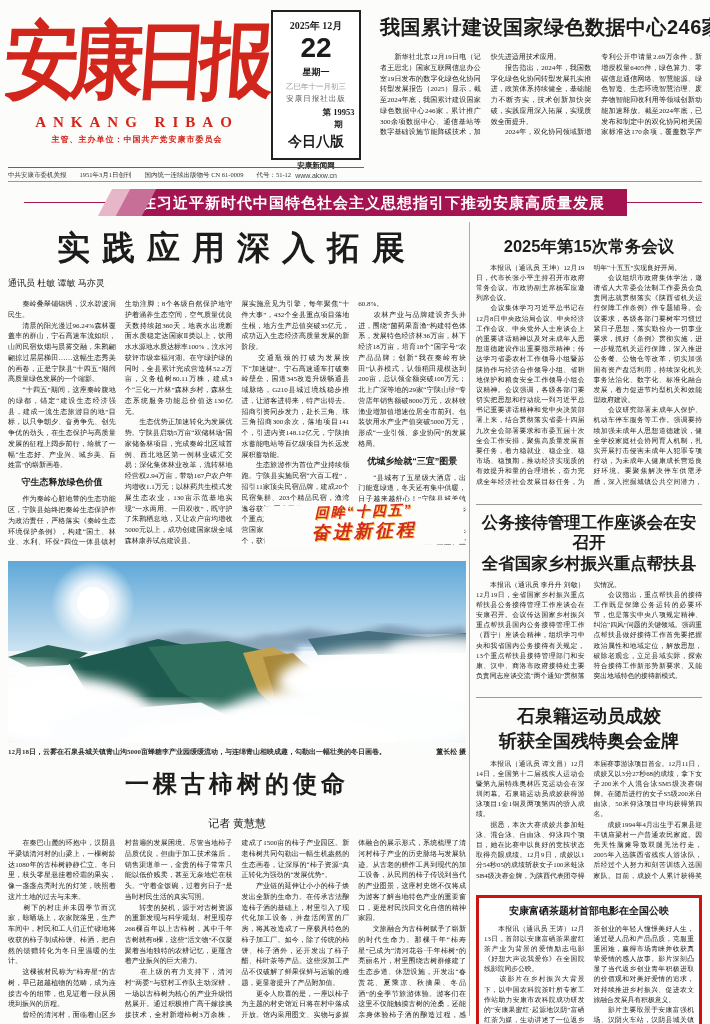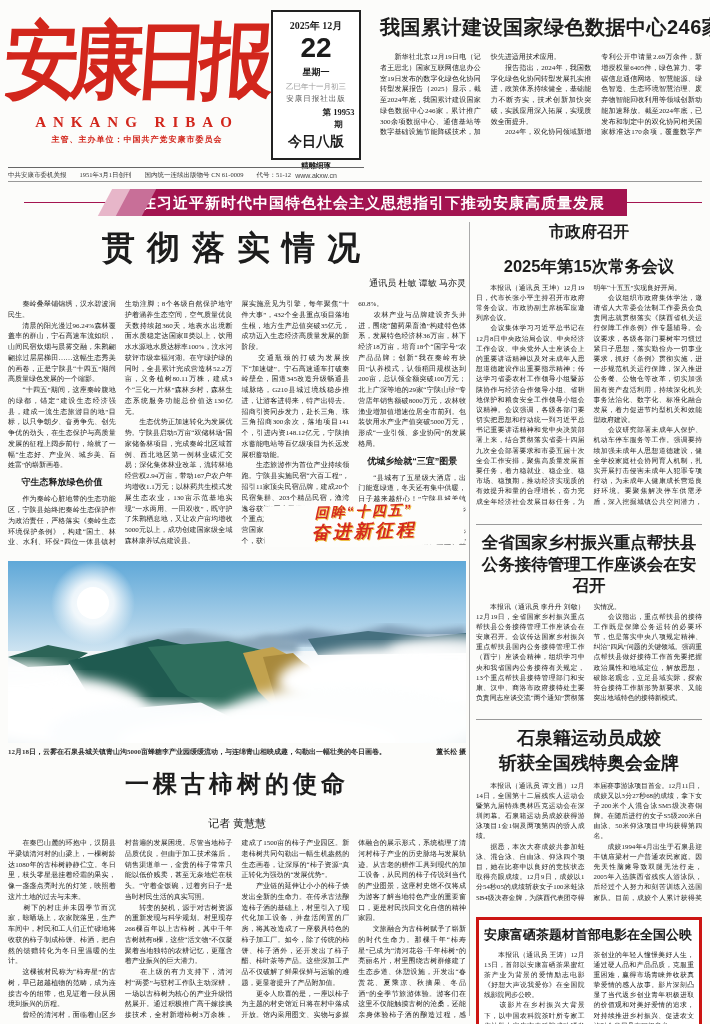--- a/index.html
+++ b/index.html
@@ -42,21 +42,21 @@
   .banner-bar{position:relative;margin:0 auto;width:508px;height:27px;background:#a31450;
               color:#fff;font-weight:bold;font-size:15px;line-height:27px;text-align:center;letter-spacing:1px;}
   .pg1,.pg2{position:absolute;top:0;height:27px;transform:skewX(-28deg);}
   .pg1{left:-14px;width:30px;background:#e7b6c9;}
   .pg2{left:4px;width:26px;background:#c86f98;}
 
   
   .main-left{position:absolute;left:8px;top:226px;width:458px;}
   .main-headline{font-size:33px;font-weight:bold;text-align:center;letter-spacing:12px;white-space:nowrap;}
   .main-subtitle{text-align:center;font-size:13px;font-weight:bold;margin-top:9px;letter-spacing:1px;}
-  .main-byline{text-align:right;font-size:9px;margin-top:6px;color:#222;}
+  .main-byline{text-align:left;font-size:9px;margin-top:6px;color:#222;}
   .main-cols{position:relative;margin-top:9px;display:flex;gap:9px;height:248px;overflow:hidden;}
   .mcol{flex:1;min-width:0;}
   .msub{font-family:"Liberation Sans",sans-serif;font-weight:bold;font-size:9px;text-align:center;margin:5px 0;}
   .badge{position:absolute;right:2px;bottom:0;width:200px;height:44px;background:#fdfdfb;
          transform:rotate(-2deg);text-align:center;font-style:italic;font-weight:bold;
          font-family:"Liberation Sans",sans-serif;}
   .badge-l1{font-size:14px;color:#d42a1e;text-shadow:1px 1px 0 #f0c14a;letter-spacing:2px;}
   .badge-l2{font-size:18px;color:#d42a1e;text-shadow:1px 1px 0 #f0c14a;letter-spacing:3px;margin-top:-2px;}
 
   
@@ -74,21 +74,21 @@
   
   .v-divider{position:absolute;left:469px;top:222px;bottom:8px;border-left:1px solid #aaa;}
   .right-col{position:absolute;left:476px;top:222px;width:226px;}
   .r-head{font-family:"Liberation Sans",sans-serif;font-weight:bold;text-align:center;line-height:1.25;}
   .r-head-a{font-size:16px;}
   .r-head-b{font-size:16.5px;margin-top:14px;}
   .r-body{margin-top:6px;column-count:2;column-gap:9px;overflow:hidden;font-size:6.8px;line-height:1.5;
           text-align:justify;white-space:pre-line;color:#222;}
   .r-sep{border-top:1px solid #999;margin:7px 0;}
   .movie-box{border:3px solid #cc1512;background:#fff;padding:6px 5px 4px;margin-top:8px;}
-  .movie-head{font-family:"Liberation Sans",sans-serif;font-weight:bold;font-size:13px;
+  .movie-head{font-family:"Liberation Sans",sans-serif;font-weight:bold;font-size:10px;text-align:center;
               white-space:nowrap;letter-spacing:0;}
 </style>
 </head>
 <body>
 
 <div class="page">
 
   <div class="header">
     <div class="masthead">
       <div class="calligraphy">安康日报</div>
@@ -97,21 +97,21 @@
     </div>
 
     <div class="date-box">
       <div class="date-ym">2025年 12月</div>
       <div class="date-day">22</div>
       <div class="date-week">星期一</div>
       <div class="date-lunar">乙巳年十一月初三</div>
       <div class="date-pub">安康日报社出版</div>
       <div class="date-issue">第 19953 期</div>
       <div class="date-pages">今日八版</div>
-      <div class="date-site">精雕细琢</div>
+      <div class="date-site">安康新闻网</div>
       <div class="date-url">www.akxw.cn</div>
     </div>
 
     <div class="top-article">
       <div class="top-headline sans">我国累计建设国家绿色数据中心246家</div>
       <div class="top-body body-text">　　新华社北京12月19日电（记者王思北）国家互联网信息办公室19日发布的数字化绿色化协同转型发展报告（2025）显示，截至2024年底，我国累计建设国家绿色数据中心246家，累计推广300余项数据中心、通信基站等数字基础设施节能降碳技术，加快先进适用技术应用。
 　　报告指出，2024年，我国数字化绿色化协同转型发展扎实推进，政策体系持续健全，基础能力不断夯实，技术创新加快突破，实践应用深入拓展，实现质效全面提升。
 　　2024年，双化协同领域新增专利公开申请量2.69万余件，新增授权量6405件，绿色算力、零碳信息通信网络、智慧能源、绿色智造、生态环境智慧治理、废弃物智能回收利用等领域创新动能加速释放。截至2024年底，已发布和制定中的双化协同相关国家标准达170余项，覆盖数字产业绿色低碳发展、数字赋能传统行业转型升级、生态环境数字化治理、绿色智慧城市建设四类。</div>
     </div>
 
@@ -121,21 +121,21 @@
 
   <div class="banner">
     <div class="banner-bar sans">
       <span class="pg1"></span>
       <span class="pg2"></span>
       <span>在习近平新时代中国特色社会主义思想指引下推动安康高质量发展</span>
     </div>
   </div>
 
   <div class="main-left">
-    <div class="main-headline sans">贯彻落实情况</div>
+    <div class="main-headline sans">实践应用深入拓展</div>
     <div class="main-byline">通讯员 杜敏 谭敏 马亦灵</div>
     <div class="main-cols">
       <div class="mcol">
         <div class="body-text">　　秦岭叠翠铺锦绣，汉水碧波润民生。
 　　清晨的阳光漫过96.24%森林覆盖率的群山，宁石高速车流如织，山间民宿炊烟与晨雾交融，朱鹮翩翩掠过层层梯田……这幅生态秀美的画卷，正是宁陕县“十四五”期间高质量绿色发展的一个缩影。
 　　“十四五”期间，这座秦岭腹地的绿都，锚定“建设生态经济强县，建成一流生态旅游目的地”目标，以只争朝夕、奋勇争先、创先争优的劲头，在生态保护与高质量发展的征程上阔步前行，绘就了一幅“生态好、产业兴、城乡美、百姓富”的崭新画卷。</div>
         <div class="msub">守生态释放绿色价值</div>
         <div class="body-text">　　作为秦岭心脏地带的生态功能区，宁陕县始终把秦岭生态保护作为政治责任，严格落实《秦岭生态环境保护条例》，构建“国土、林业、水利、环保”四位一体县镇村三级生态网络，1400名生态卫士借助智慧巡护APP、无人机等科技手段，筑牢“人防+技防+物防”立体化防护网。
 　　五年间，宁陕县的生态保护成效看得见、摸得着。从以前外面罕见到县城常见，朱鹮种群回归成为生态之变的</div>
       </div>
@@ -224,33 +224,32 @@
 　　文旅融合为古柿树赋予了崭新的时代生命力。那棵千年“柿寿星”已成为“清河花谷·千年柿树”的亮丽名片，村里围绕古树群修建了生态步道、休憩设施，开发出“春赏花、夏乘凉、秋摘果、冬品酒”的全季节旅游体验。游客们在这里不仅能触摸古树的沧桑，还能亲身体验柿子酒的酿造过程，感受“马家河的咸家湾，柿子烤酒味道醇”的民谣里描绘的乡土风情。
 　　这些变化实实在在惠及村民。去年，清河村接待游客超2万人次，一些村民做起生意，办起了农家乐与民宿，实现了在“家门口”增收致富。古树下留影的游客，农家乐中的柿子宴，民宿里惬意的宁静夜晚，这些由村民们自发探索的美好图景，正是乡村振兴最生动的写照。
 　　将视野放得更宽更远，不难发现，古树的保护与乡村治理正携手共进，形成了一种良性循环。汉阴县创新推出“一树一牌、一树一码”数字化管理平台，并将古树名木的保护经费纳入财政预算，从而实现了对古树名木的科学、精准保护。与此同时，清河村巧借“柿文化”之力，涵养民俗，内化民风。一方面，通过绘制柿子彩绘、悬挂柿子灯笼赋能人居环境整治，大力发展庭院经济，打造“五美庭院”；另一方面，积极倡导“柿事谦和·和美万家”的新民风，逐步形成了“一户一景、一院一韵”的乡村风貌与淳朴和谐的乡风民风。
 　　如今，古柿树的使命已超越个体的生存意义。它连接传统与现代，平衡生态与产业，引领村民从“靠山吃山”走向“依山致富”。正如驻村工作队员罗显琳所说：“古树是我们最宝贵的财富。保护好它们，让它们继续见证村庄发展，带动共同富裕，是我们最大的心愿。”</div>
   </div>
 
   <div class="v-divider"></div>
   <div class="right-col">
 
     <div>
-      <div class="r-head r-head-a">市政府召开</div>
       <div class="r-head r-head-b">2025年第15次常务会议</div>
       <div class="r-body" style="height:234px;">　　本报讯（通讯员 王坤）12月19日，代市长张小平主持召开市政府常务会议。市政协副主席杨军应邀列席会议。
 　　会议集体学习习近平总书记在12月8日中央政治局会议、中央经济工作会议、中央党外人士座谈会上的重要讲话精神以及对未成年人思想道德建设作出重要指示精神；传达学习省委农村工作领导小组暨苏陕协作与经济合作领导小组、省耕地保护和粮食安全工作领导小组会议精神。会议强调，各级各部门要切实把思想和行动统一到习近平总书记重要讲话精神和党中央决策部署上来，结合贯彻落实省委十四届九次全会部署要求和市委五届十次全会工作安排，聚焦高质量发展首要任务，着力稳就业、稳企业、稳市场、稳预期，推动经济实现质的有效提升和量的合理增长，奋力完成全年经济社会发展目标任务，为明年“十五五”实现良好开局。
 　　会议组织市政府集体学法，邀请省人大常委会法制工作委员会负责同志就贯彻落实《陕西省机关运行保障工作条例》作专题辅导。会议要求，各级各部门要树牢习惯过紧日子思想，落实勤俭办一切事业要求，抓好《条例》贯彻实施，进一步规范机关运行保障，深入推进公务餐、公物仓等改革，切实加强国有资产盘活利用，持续深化机关事务法治化、数字化、标准化融合发展，着力促进节约型机关和效能型政府建设。
 　　会议研究部署未成年人保护、机动车停车服务等工作。强调要持续加强未成年人思想道德建设，健全学校家庭社会协同育人机制，扎实开展打击侵害未成年人犯罪专项行动，为未成年人健康成长营造良好环境。要聚焦解决停车供需矛盾，深入挖掘城镇公共空间潜力，科学合理配置停车资源，严格规范经营管理和停车秩序，更好满足群众合理停车需求。要积极应对人口老龄化，坚持以居家老年人服务需求为导向，充分激发政府、市场、社会、家庭等多元主体的积极性，不断优化资源配置，配套完善服务供给体系，促进养老服务高质量发展。会议还研究了其他事项。</div>
     </div>
 
     <div class="r-sep"></div>
 
     <div>
+      <div class="r-head" style="font-size:16.5px;margin-top:2px;">公务接待管理工作座谈会在安召开</div>
       <div class="r-head" style="font-size:16.5px;">全省国家乡村振兴重点帮扶县</div>
-      <div class="r-head" style="font-size:16.5px;margin-top:2px;">公务接待管理工作座谈会在安召开</div>
       <div class="r-body" style="height:110px;">　　本报讯（通讯员 李丹丹 刘敏）12月19日，全省国家乡村振兴重点帮扶县公务接待管理工作座谈会在安康召开。会议传达国家乡村振兴重点帮扶县国内公务接待管理工作（西宁）座谈会精神，组织学习中央和我省国内公务接待有关规定，13个重点帮扶县接待管理部门和安康、汉中、商洛市政府接待处主要负责同志座谈交流“两个通知”贯彻落实情况。
 　　会议指出，重点帮扶县的接待工作既是保障公务运转的必要环节，也是落实中央八项规定精神、纠治“四风”问题的关键领域。强调重点帮扶县做好接待工作首先要把握政治属性和地域定位，解放思想，破除老观念，立足县域实际，探索符合接待工作新形势新要求、又能突出地域特色的接待新模式。
 　　会议要求，接待管理部门要提升政治站位，深刻领会党政机关带头过紧日子的明确要求，厉行勤俭节约，切实将中央和省委有关规定落到实处；转变思想观念，立足帮扶县定位，探索“有特色、省成本”的接待模式和办法；严格执行规定，认真落实公函制度、费用交纳等刚性要求，杜绝超标准、搞变通的行为；完善制度链条，细化落实接待标准、经费管理等实操细则，形成闭环管理。
 　　安康市纪委、市委办公室、市审计局、市财政局、市农业农村局、市委机关事务服务中心，市机关事务服务中心及非重点帮扶县接待管理部门负责同志参加或列席会议。</div>
     </div>
 
     <div class="r-sep"></div>
 
     <div>
       <div class="r-head" style="font-size:18px;">石泉籍运动员成姣</div>

